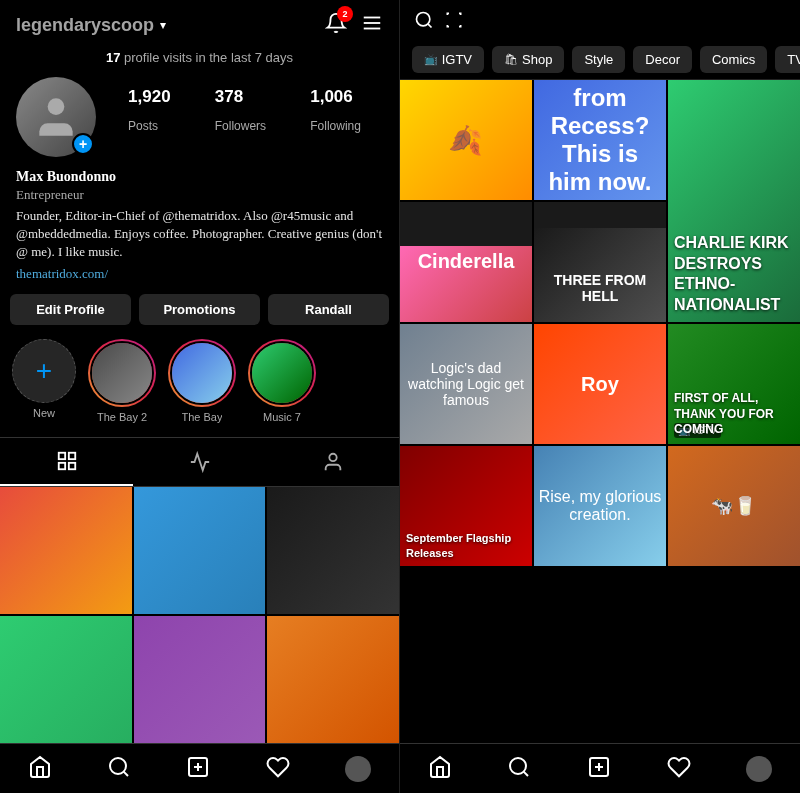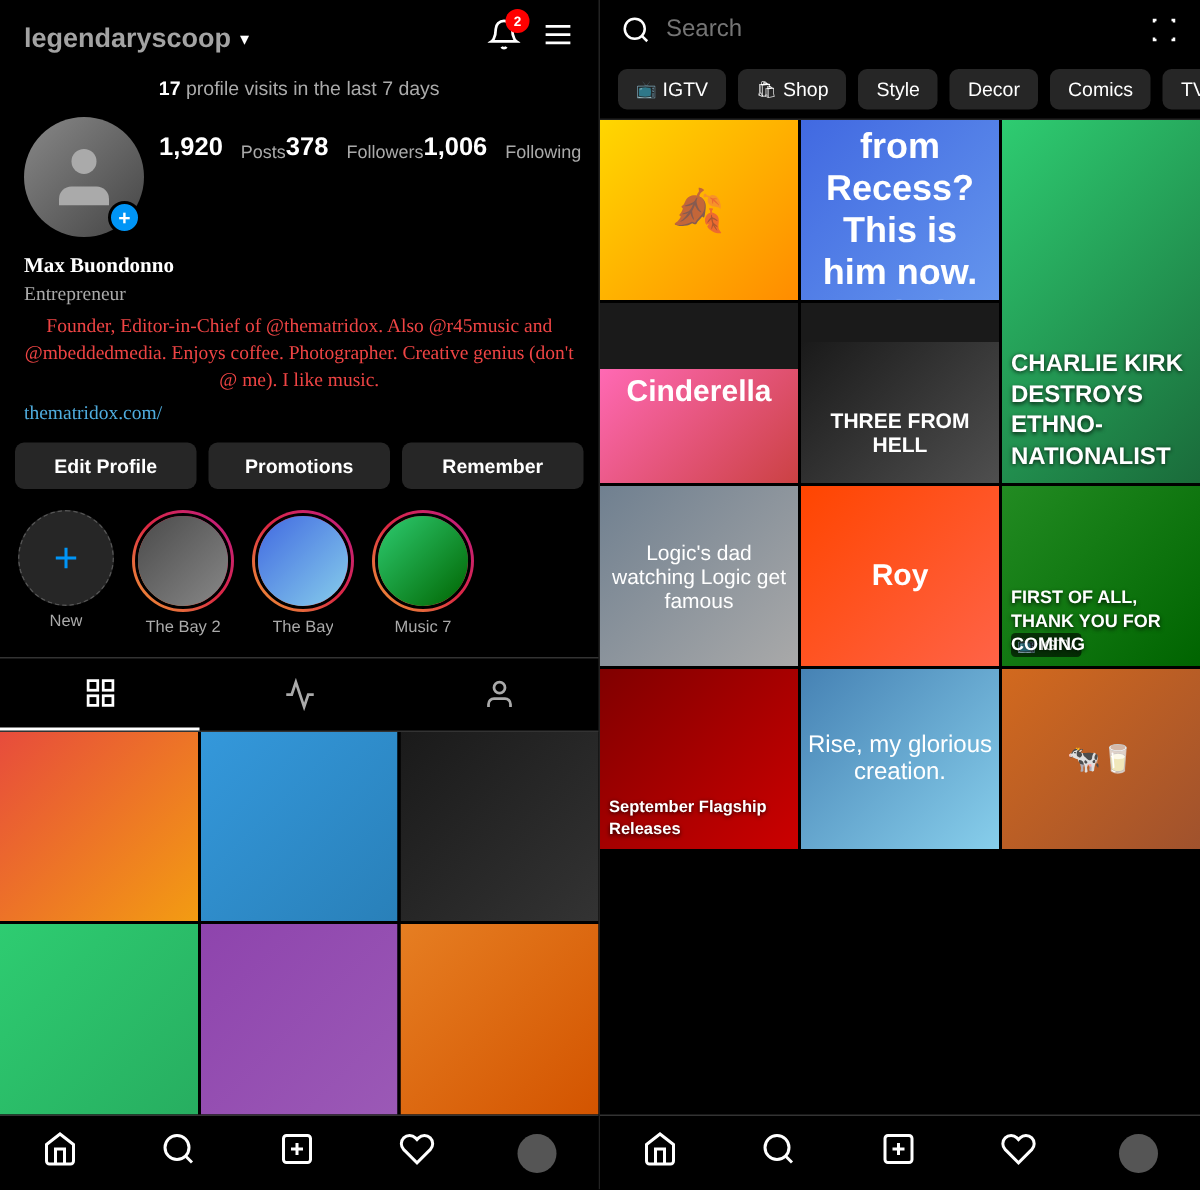--- a/index.html
+++ b/index.html
@@ -124,22 +124,22 @@
       border: 2px solid #000;
     }
     .stats-container {
       flex: 1;
       display: flex;
       justify-content: space-around;
       padding-top: 10px;
     }
     .stat-item {
       display: flex;
-      flex-direction: row;
-      align-items: flex-end;
+      flex-direction: column;
+      align-items: flex-start;
       gap: 12px;
     }
     .stat-number {
       font-size: 17px;
       font-weight: 700;
       color: #fff;
     }
     .stat-label {
       font-size: 12px;
       color: #aaa;
@@ -156,24 +156,23 @@
       color: #fff;
       margin-bottom: 2px;
     }
     .bio-title {
       font-size: 13px;
       color: #aaa;
       margin-bottom: 4px;
     }
     .bio-text {
       font-size: 13px;
-      color: #ef4444;
+      color: #e5e5e5;
       line-height: 1.4;
       margin-bottom: 4px;
-      text-align: center;
     }
     .bio-link {
       font-size: 13px;
       color: #4facde;
     }
 
     
     .action-buttons {
       display: flex;
       gap: 8px;
@@ -495,21 +494,21 @@
   <div class="profile-bio">
     <div class="bio-name">Max Buondonno</div>
     <div class="bio-title">Entrepreneur</div>
     <div class="bio-text">Founder, Editor-in-Chief of @thematridox. Also @r45music and @mbeddedmedia. Enjoys coffee. Photographer. Creative genius (don't @ me). I like music.</div>
     <div class="bio-link">thematridox.com/</div>
   </div>
 
   <div class="action-buttons">
     <button class="action-btn">Edit Profile</button>
     <button class="action-btn">Promotions</button>
-    <button class="action-btn">Remember</button>
+    <button class="action-btn">Randall</button>
   </div>
 
   <div class="stories-row">
 
     <div class="story-item">
       <div class="story-circle story-new">
         <span class="story-new-plus">+</span>
       </div>
       <span class="story-label">New</span>
     </div>
@@ -618,21 +617,20 @@
   </div>
 </div>
 
 <div class="right-panel">
 
   <div class="search-bar">
     <svg width="20" height="20" viewBox="0 0 24 24" fill="none" stroke="#fff" stroke-width="2">
       <circle cx="11" cy="11" r="8"></circle>
         <line x1="21" y1="21" x2="16.65" y2="16.65"></line>
     </svg>
-    <input class="search-input-field" type="text" placeholder="Search" style="">
     <svg width="20" height="20" viewBox="0 0 24 24" fill="none" stroke="#fff" stroke-width="2">
       <polyline points="4 6 4 4 6 4"></polyline>
         <polyline points="18 4 20 4 20 6"></polyline>
       <polyline points="4 18 4 20 6 20"></polyline>
         <polyline points="18 20 20 20 20 18"></polyline>
     </svg>
   </div>
 
   <div class="category-tabs">
     <button class="cat-tab">

